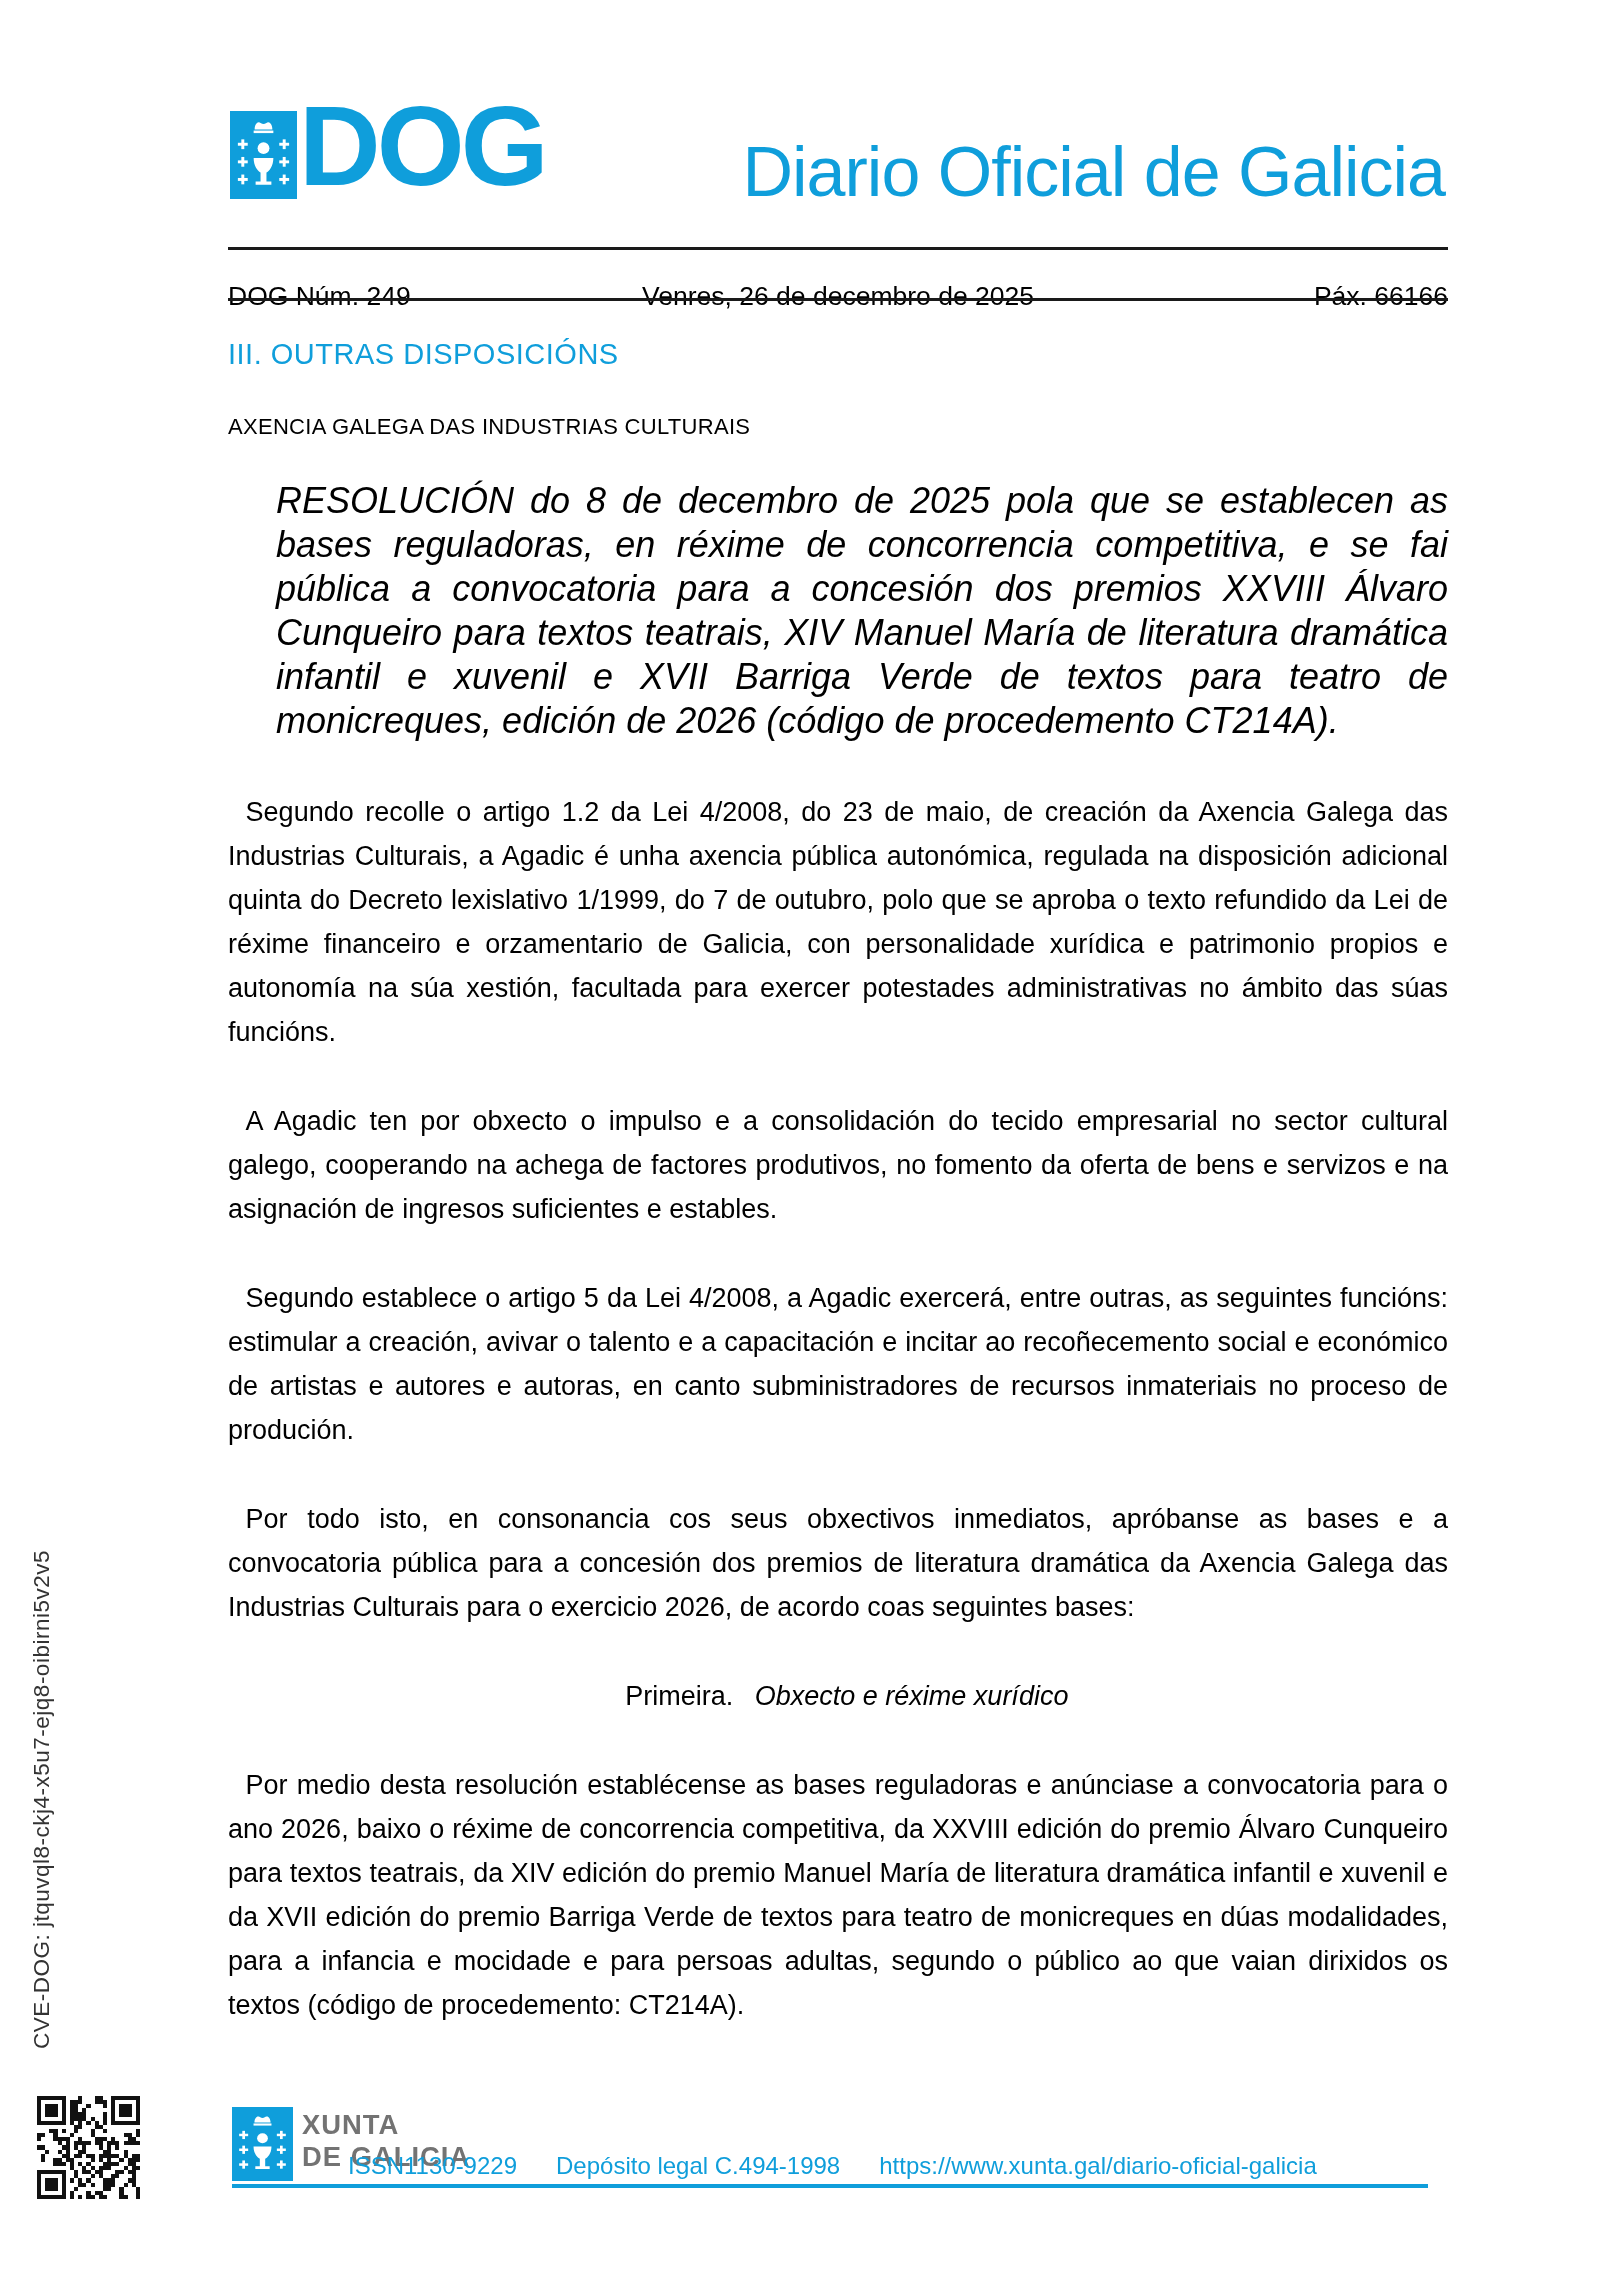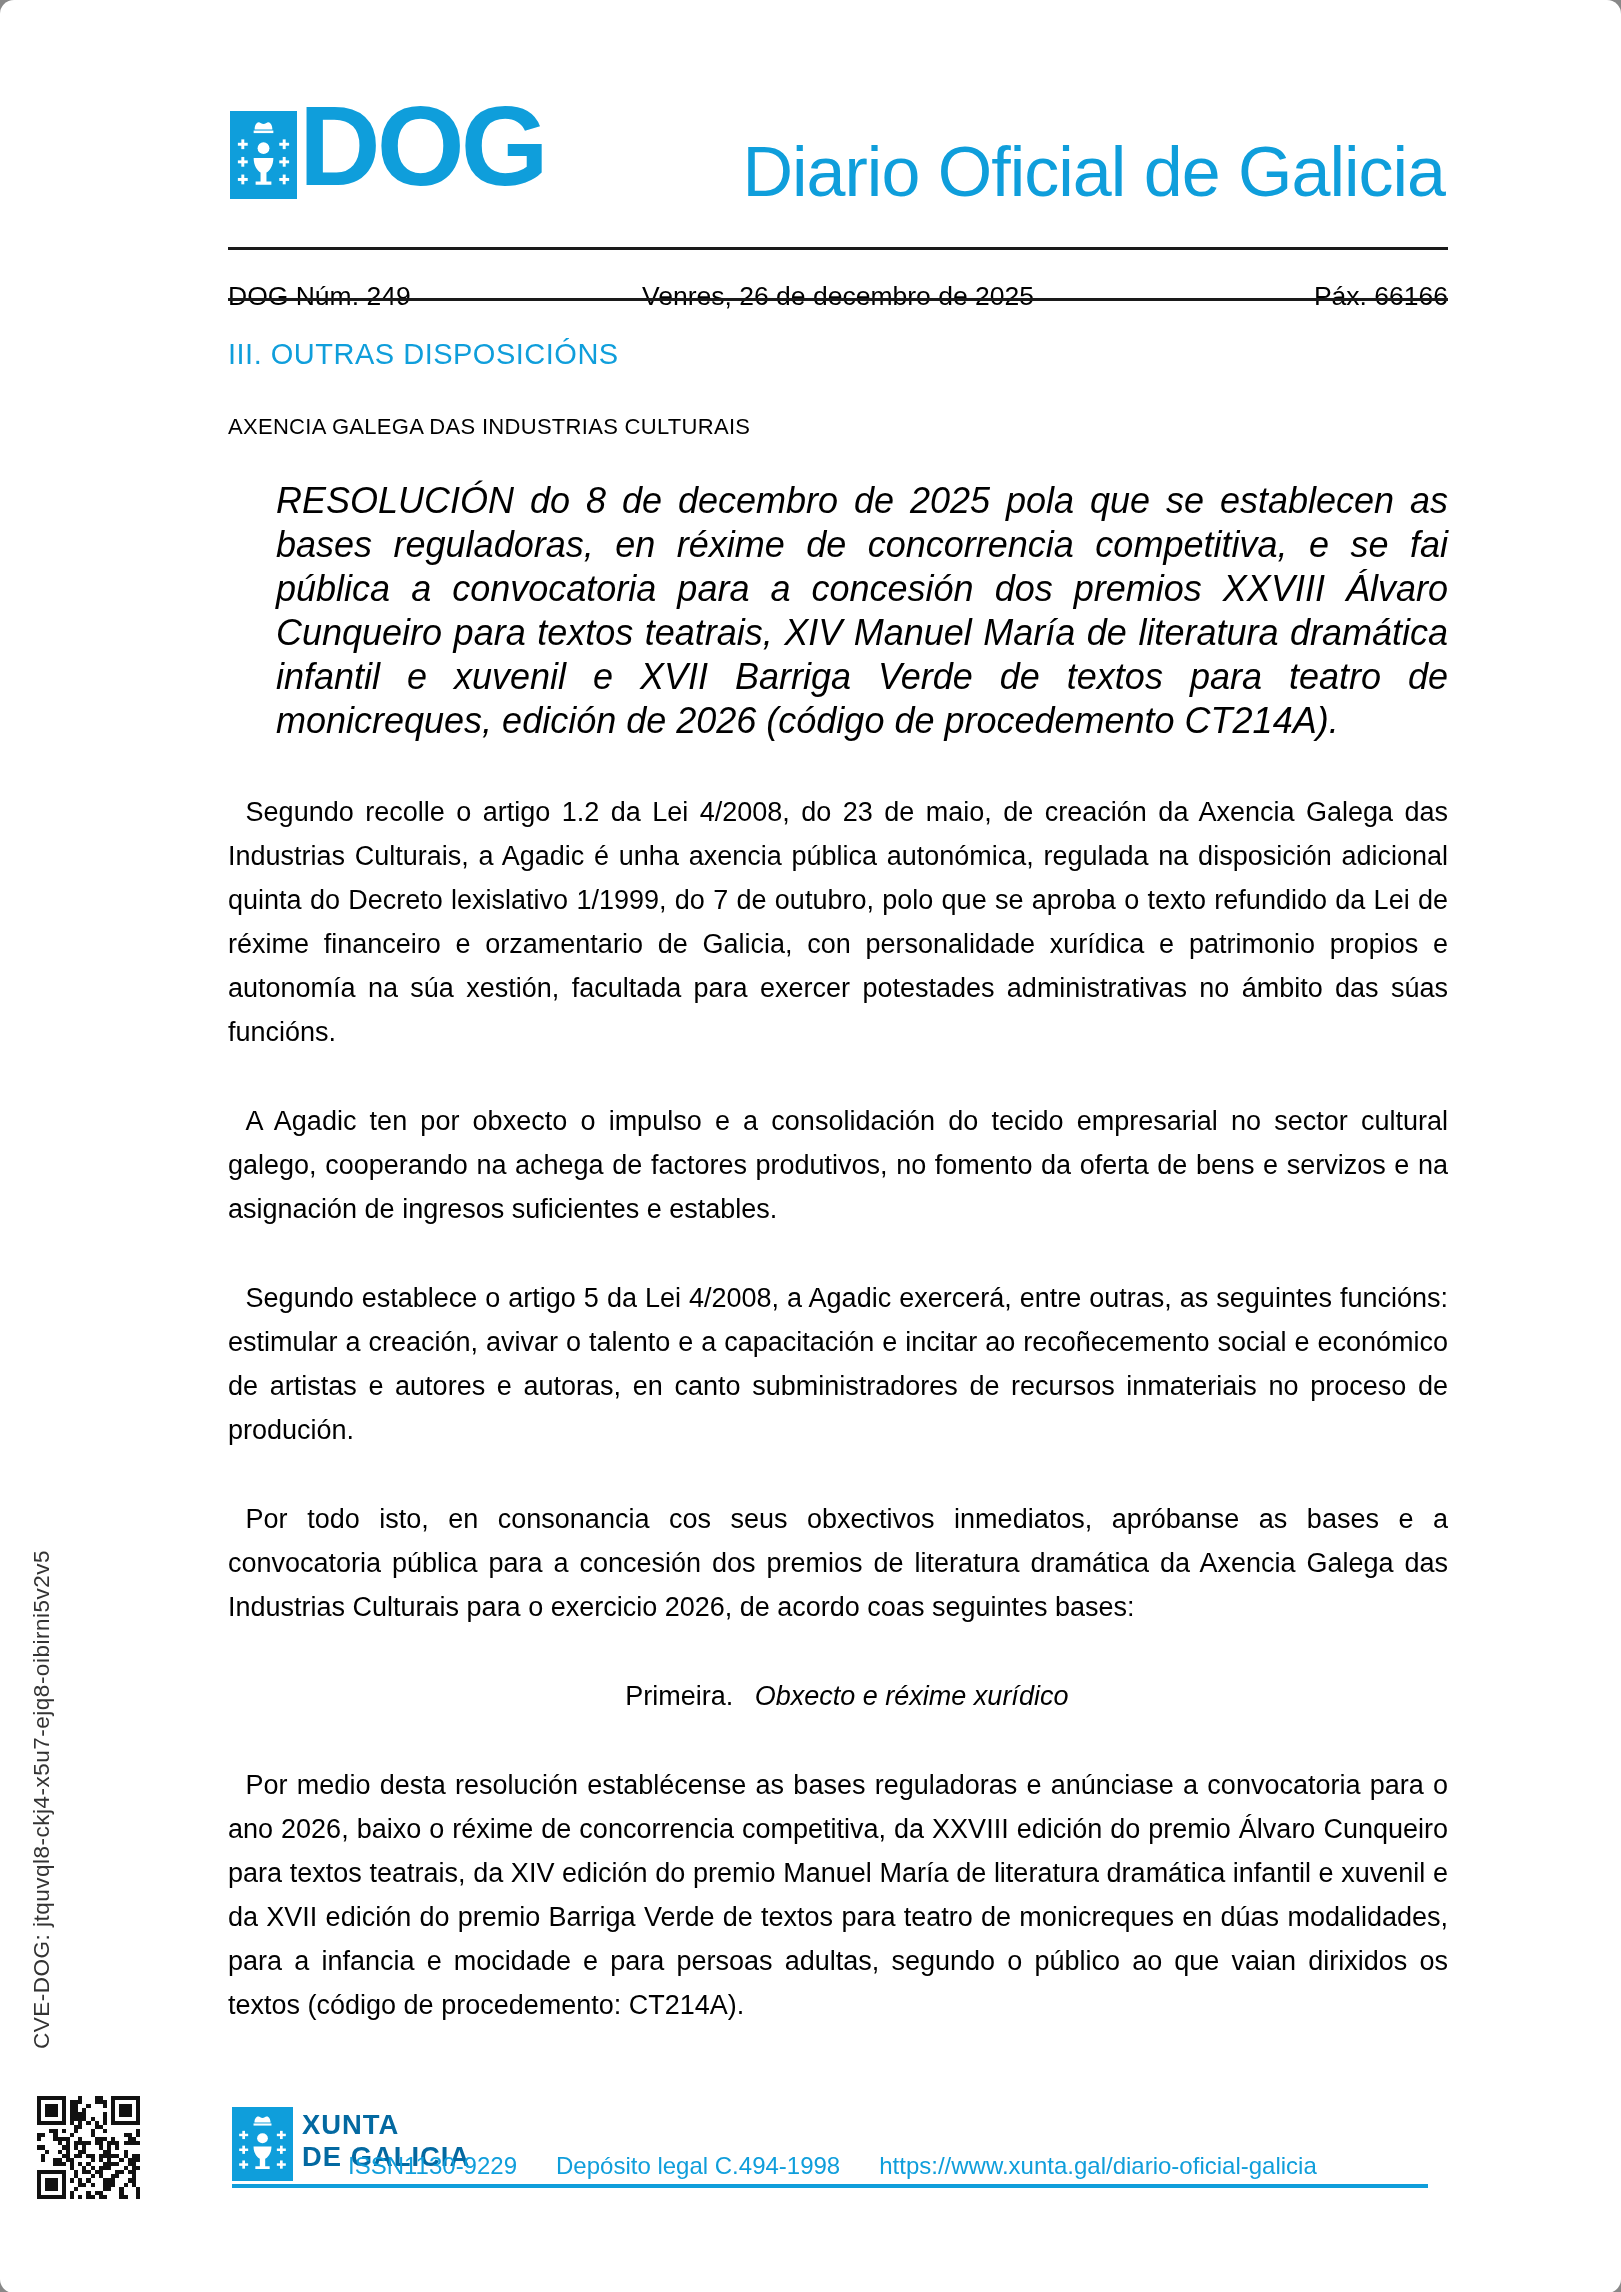--- a/index.html
+++ b/index.html
@@ -1,21 +1,21 @@
 <!DOCTYPE html>
 <html lang="gl" style="--blue: #0f9edb;"><head>
 <meta charset="utf-8">
 <title>DOG</title>
 <style>
   :root{ --blue:#0f9edb; --rule:#1a1a1a; }
   html,body{ margin:0; padding:0; background:#888; }
   .page{
     position:relative; width:1621px; height:2293px; margin:0 auto;
     background:#fff; overflow:hidden;
-    font-family:"Liberation Sans", sans-serif; color:#000;border-radius:14px;
+    font-family:"Liberation Sans", sans-serif; color:#000;
   }
   
   .m-emblem{ position:absolute; left:230px; top:111px; width:67px; height:88px; background:var(--blue); }
   .m-dog{
     position:absolute; left:299px; top:90px; font-size:113px; line-height:1;
     font-weight:bold; letter-spacing:-3.9px; color:var(--blue);
   }
   .m-title{
     position:absolute; right:176px; top:137px; font-size:70px; line-height:1;
     color:var(--blue); letter-spacing:-1px;
@@ -57,21 +57,21 @@
   .cve{
     position:absolute; left:29px; top:2049px; transform:rotate(-90deg);
     transform-origin:0 0; white-space:nowrap; font-size:22.5px; color:#333;
     letter-spacing:0.5px;
   }
   
   .qr{ position:absolute; left:37px; top:2096px; width:103px; height:103px; }
   .f-emblem{ position:absolute; left:232px; top:2107px; width:61px; height:74px; background:var(--blue); }
   .f-word{
     position:absolute; left:302px; top:2109px; font-weight:bold; font-size:27.4px;
-    line-height:32px; letter-spacing:1px; color:#0369a1;
+    line-height:32px; letter-spacing:1px; color:#737373;
   }
   .f-meta{
     position:absolute; left:348px; top:2152px; display:flex; gap:39px;
     font-size:24px; color:var(--blue); white-space:nowrap;align-items:center;
   }
   .f-meta a{ color:var(--blue); text-decoration:none; }
   .f-rule{ position:absolute; left:232px; top:2184px; width:1196px; height:3.9px; background:var(--blue); }
   svg .w{ fill:#fff; }
 </style>
 </head>

